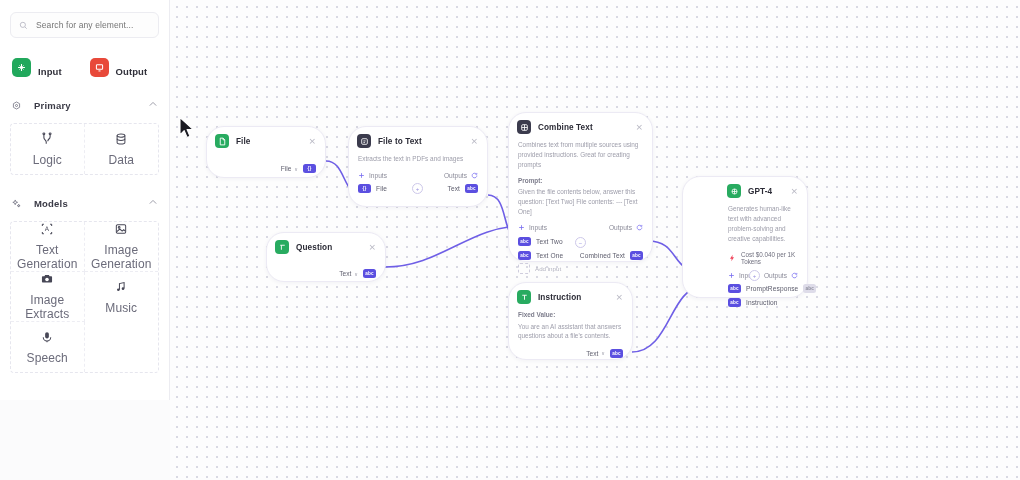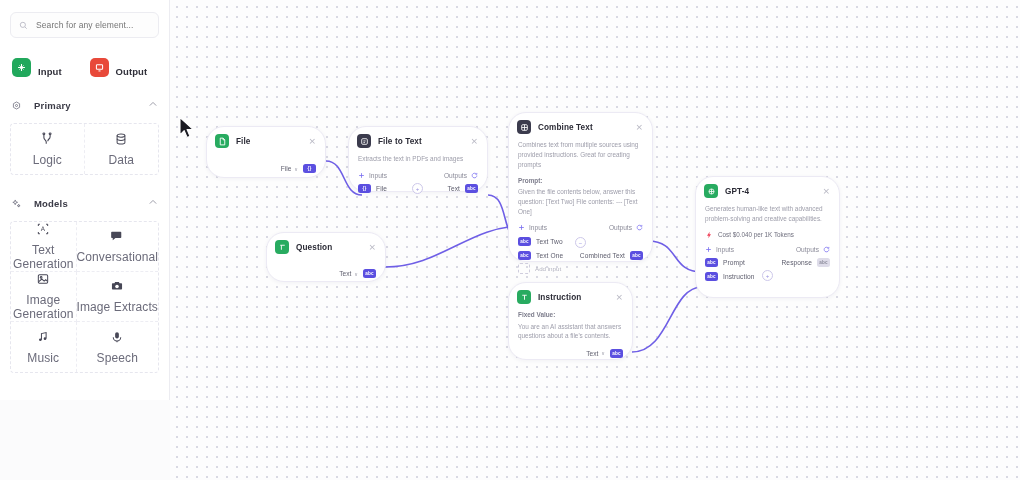--- a/index.html
+++ b/index.html
@@ -197,21 +197,21 @@
       </div>
       <div class="type-row" style="padding-top:10px;">
         <span class="type-sel">
           <span>File</span>
           <span class="cv">∨</span>
         </span>
         <span class="chip filey">{}</span>
       </div>
     </div>
 
-    <div class="node" style="left:178px;top:126px;width:140px;height:66px;">
+    <div class="node" style="left:178px;top:126px;width:140px;height:81px;">
       <div class="node-head">
         <span class="node-ico ico-dark">
           <svg width="9" height="9" viewBox="0 0 16 16" fill="none" stroke="#fff" stroke-width="1.5">
             <rect x="3" y="3" width="10" height="10" rx="2"></rect>
               <path d="M6 7h4M6 10h3"></path>
           </svg>
         </span>
         <span class="node-title">File to Text</span>
         <span class="node-close">×</span>
       </div>
@@ -341,21 +341,21 @@
       </div>
       <div class="type-row" style="padding-top:2px;">
         <span class="type-sel">
           <span>Text</span>
           <span class="cv">∨</span>
         </span>
         <span class="chip">abc</span>
       </div>
     </div>
 
-    <div class="node" style="left:525px;top:176px;width:145px;height:122px;">
+    <div class="node" style="left:512px;top:176px;width:126px;height:122px;padding-left:36px;">
       <div class="node-head">
         <span class="node-ico ico-green">
           <svg width="9" height="9" viewBox="0 0 16 16" fill="none" stroke="#fff" stroke-width="1.4">
             <circle cx="8" cy="8" r="4.5"></circle>
               <path d="M8 3.5v9M3.5 8h9"></path>
           </svg>
         </span>
         <span class="node-title">GPT-4</span>
         <span class="node-close">×</span>
       </div>
@@ -506,28 +506,20 @@
           <span class="cico">
             <svg width="14" height="14" viewBox="0 0 18 18" fill="none" stroke="#474756" stroke-width="1.3">
               <path d="M3 3h2M3 3v2M15 3h-2M15 3v2M3 15h2M3 15v-2M15 15h-2M15 15v-2"></path>
               <text x="9" y="12" font-size="8" fill="#474756" stroke="none" text-anchor="middle" font-family="DejaVu Sans">A</text>
             </svg>
           </span>
           <span class="clabel">Text Generation</span>
         </div>
         <div class="cell">
           <span class="cico">
-            <svg width="14" height="14" viewBox="0 0 18 18" fill="#474756">
-              <path d="M2.5 3.5h11a1 1 0 0 1 1 1v6a1 1 0 0 1-1 1H7l-3.5 3v-3h-1a1 1 0 0 1-1-1v-6a1 1 0 0 1 1-1z"></path>
-            </svg>
-          </span>
-          <span class="clabel">Conversational</span>
-        </div>
-        <div class="cell">
-          <span class="cico">
             <svg width="14" height="14" viewBox="0 0 18 18" fill="none" stroke="#474756" stroke-width="1.3">
               <rect x="3" y="3.5" width="12" height="11" rx="1.5"></rect>
                 <circle cx="6.6" cy="7" r="1.1"></circle>
                 <path d="M3.6 12.5 7.5 9l3 2.6 2-1.8 2 1.9"></path>
             </svg>
           </span>
           <span class="clabel">Image Generation</span>
         </div>
         <div class="cell">
           <span class="cico">

